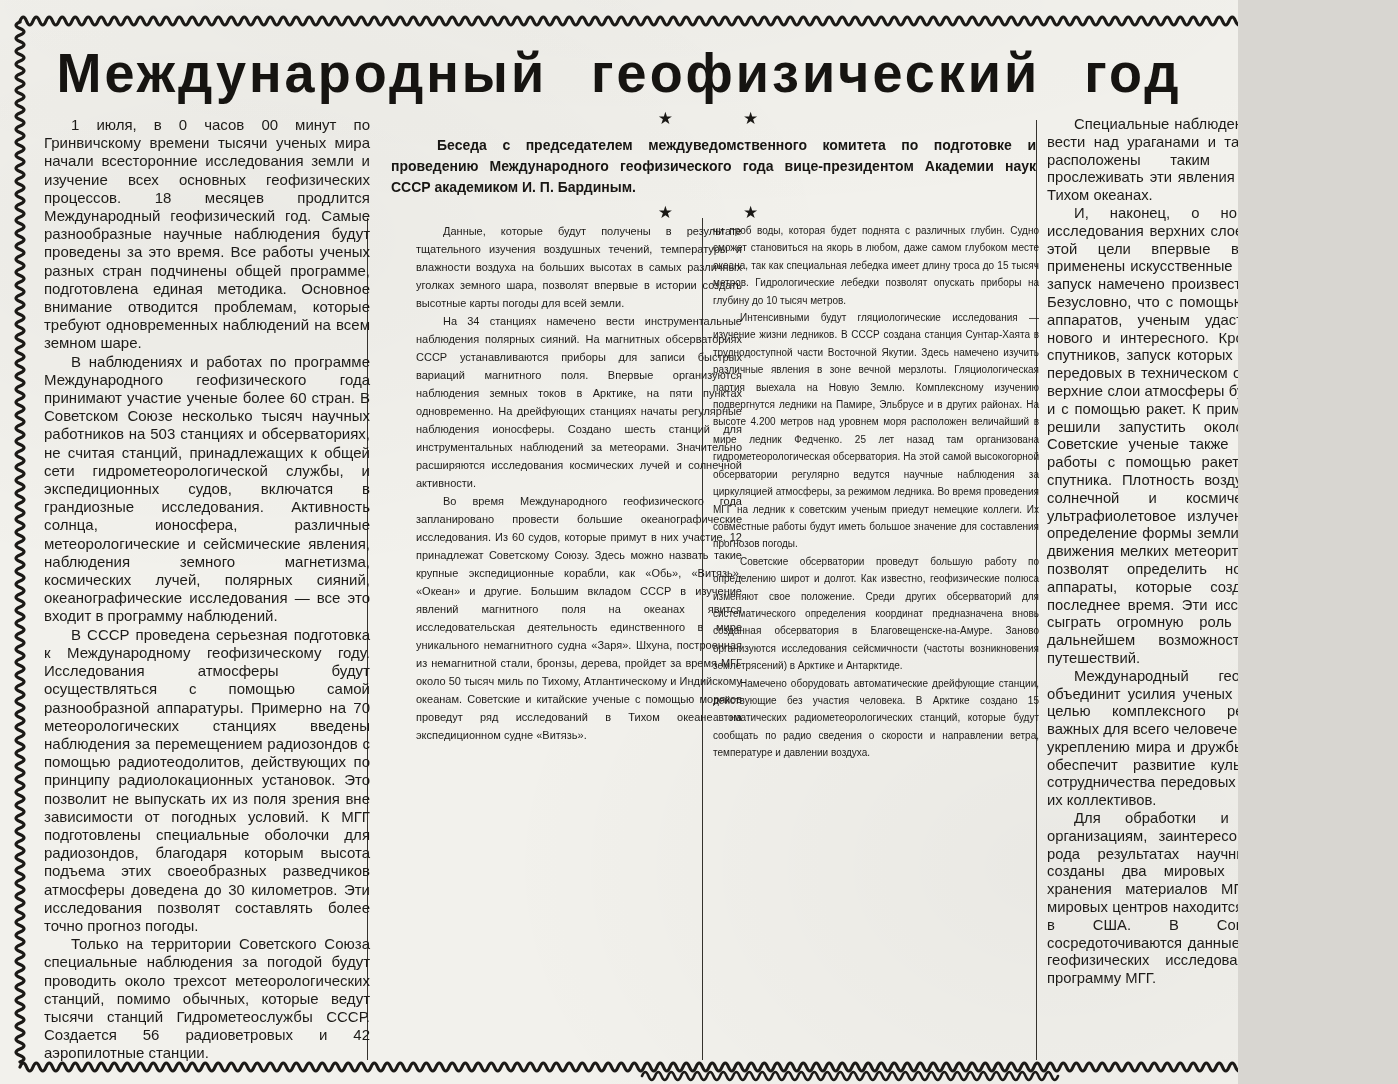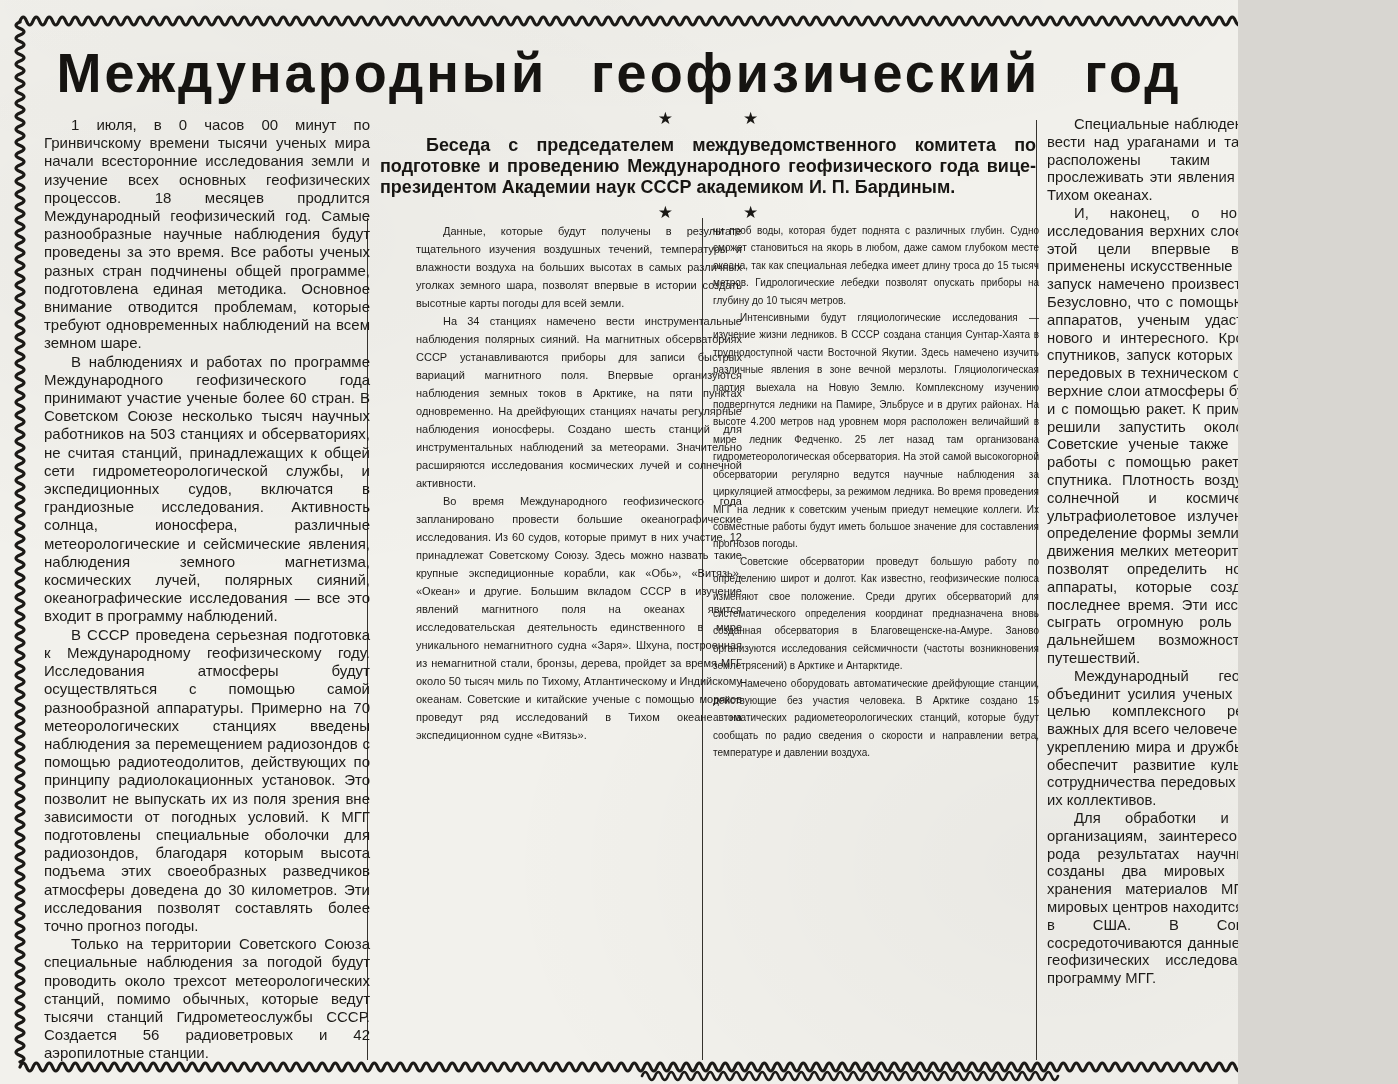--- a/index.html
+++ b/index.html
@@ -20,22 +20,22 @@
     position:absolute;top:42px;left:0;width:100%;
     text-align:center;
     font-weight:700;font-size:54px;line-height:60px;
     letter-spacing:3px;word-spacing:26px;
     color:#161411;
     transform:scaleY(1.04);
   }
   .lede-block{position:absolute;left:380px;top:110px;width:656px;}
   .stars-row{display:flex;justify-content:center;gap:70px;font-size:17px;line-height:18px;color:#1a1815;}
   .lede-text{
-    margin:7px 0 6px 0;
-    font-weight:700;font-size:18px;line-height:21px;
+    margin:7px 0 6px 11px;
+    font-weight:700;font-size:14px;line-height:21px;
     text-align:justify;text-indent:46px;
     color:#181613;
   }
   .col{
     position:absolute;width:326px;
     text-align:justify;
     font-size:15px;line-height:18.2px;
   }
   .col .para{margin:0;text-indent:27px;}
   .col .para.no-indent{text-indent:0;}

